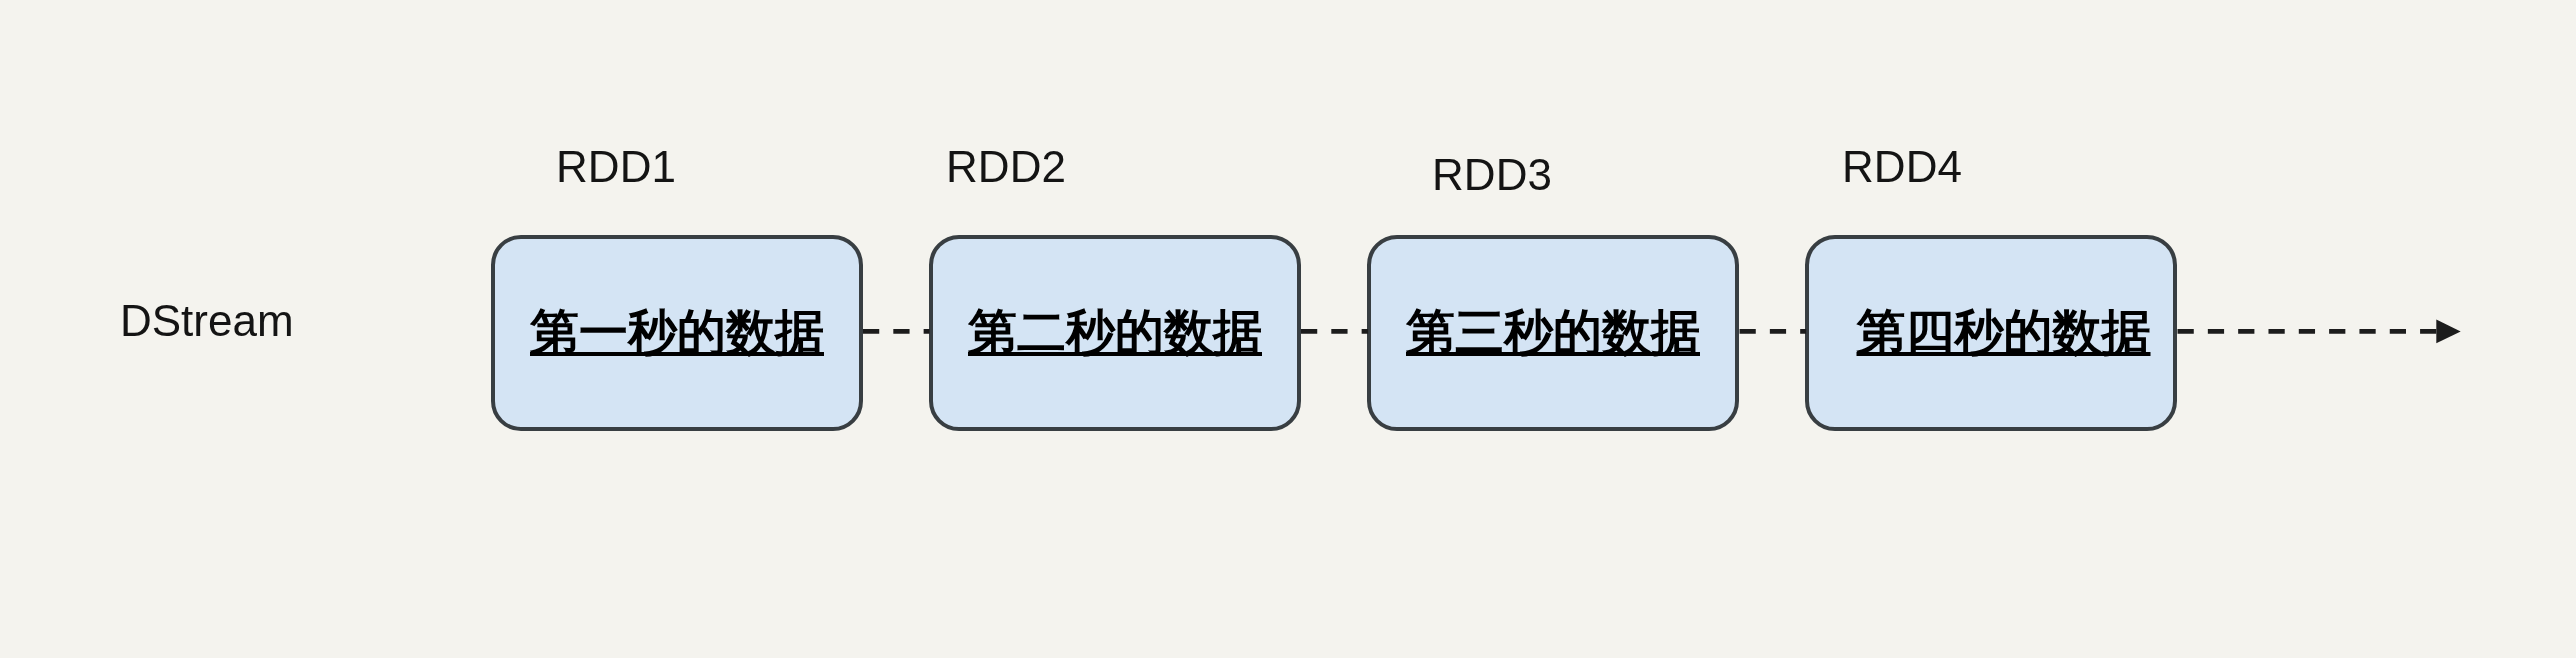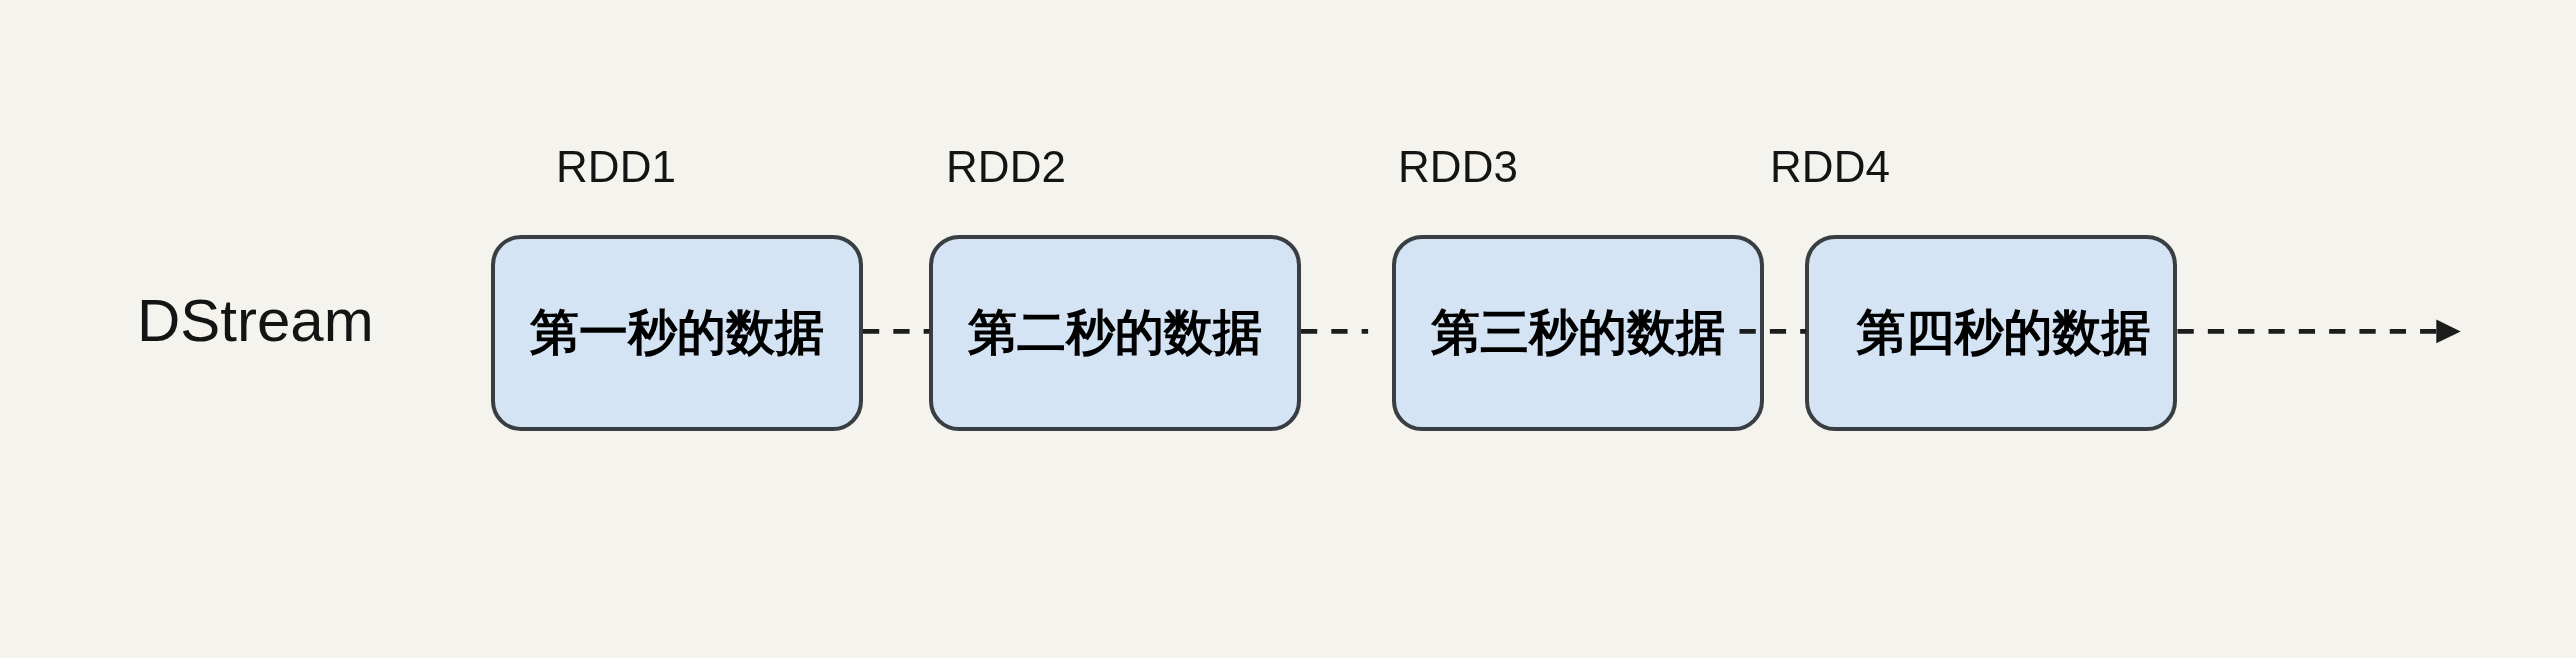--- a/index.html
+++ b/index.html
@@ -15,25 +15,24 @@
     position:relative;
     width:2576px;
     height:659px;
     background:var(--background);
     overflow:hidden;
   }
   .dstream-label{
     position:absolute;
     left:120px;
     top:291px;
-    font-size:60px;
+    font-size:44px;
     line-height:60px;
     color:var(--text);
     white-space:nowrap;
-    margin-left:17px;
   }
   .rdd-label{
     position:absolute;
     top:134px;
     width:372px;
     text-align:center;
     font-size:44px;
     line-height:65px;
     color:var(--text);
     white-space:nowrap;
@@ -43,20 +42,21 @@
     top:235px;
     width:372px;
     height:196px;
     box-sizing:border-box;
     background:var(--box-fill);
     border:4.3px solid var(--box-border);
     border-radius:30px;
     display:flex;
     align-items:center;
     justify-content:center;
+    text-decoration:underline;
   }
   .box-text{
     font-size:49px;
     font-weight:bold;
     color:#000;
     white-space:nowrap;
     letter-spacing:0px;
   }
   .overlay{
     position:absolute;
@@ -69,22 +69,22 @@
     stroke:var(--line);
     stroke-width:9;
     stroke-dasharray:30 26;
     fill:none;
   }
   .arrow-head{
     fill:var(--line);
     stroke:none;
   }
   
-  .box-1{left:491px;}  .box-2{left:929px;}  .box-3{left:1367px;margin-left:25px;}  .box-4{left:1805px;padding-left:25px;}
-  .lbl-1{left:430px;}  .lbl-2{left:820px;}  .lbl-3{left:1272px;}  .lbl-4{left:1644px;}
+  .box-1{left:491px;}  .box-2{left:929px;}  .box-3{left:1367px;}  .box-4{left:1805px;padding-left:25px;}
+  .lbl-1{left:430px;}  .lbl-2{left:820px;}  .lbl-3{left:1306px;margin-top:8px;}  .lbl-4{left:1716px;}
 </style>
 </head>
 <body>
 
 <div class="canvas">
 
   <div class="dstream-label">DStream</div>
 
   <div class="rdd-label lbl-1">RDD1</div>
   <div class="rdd-label lbl-2">RDD2</div>

